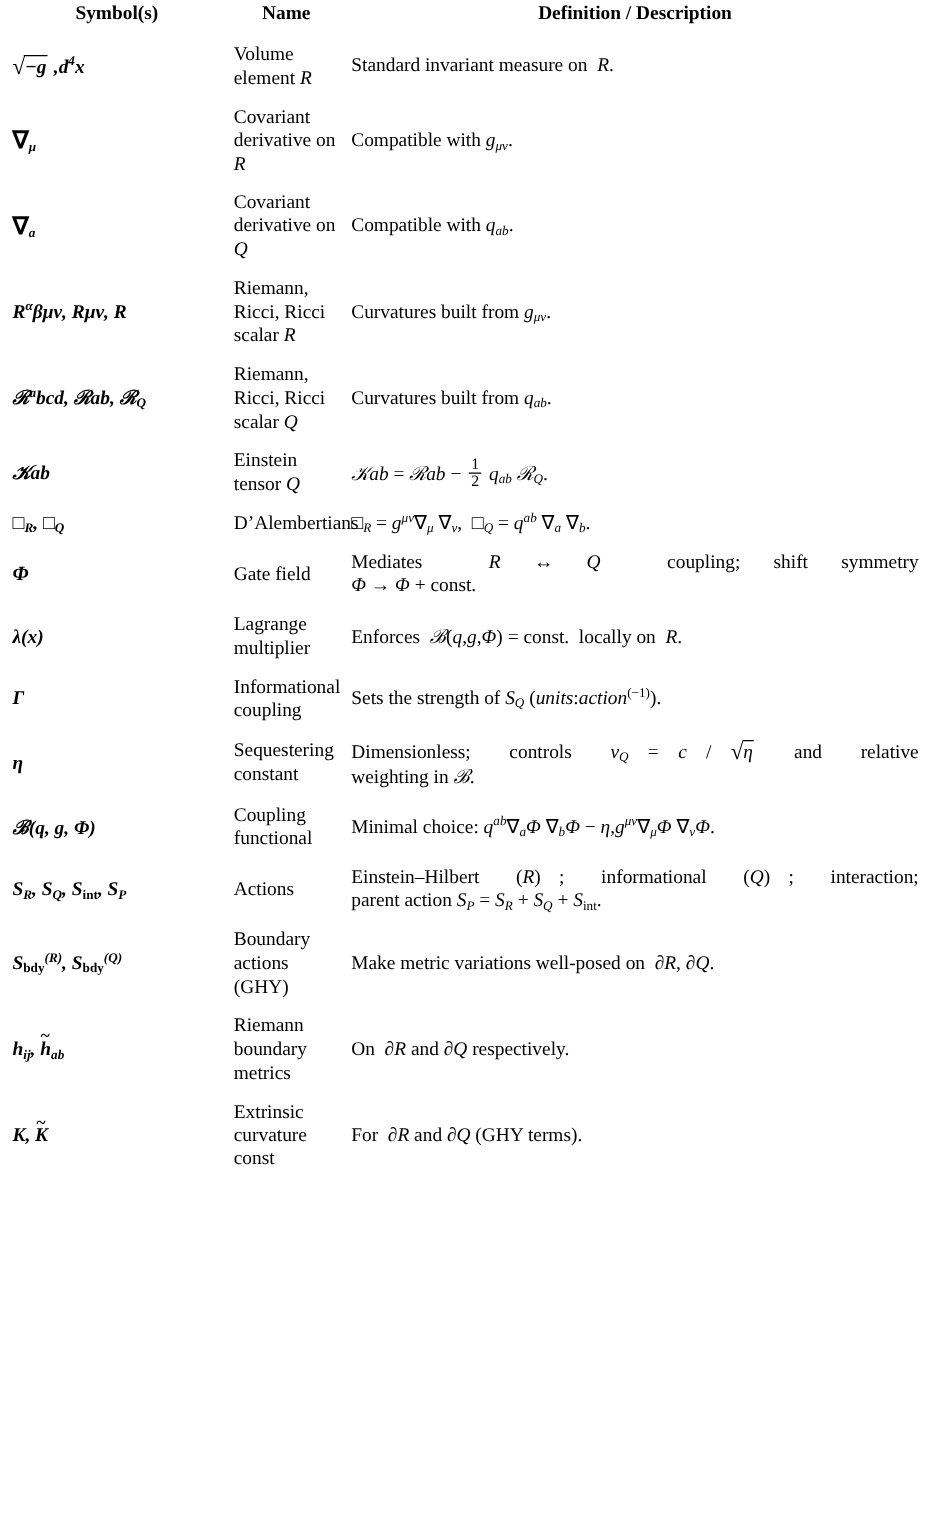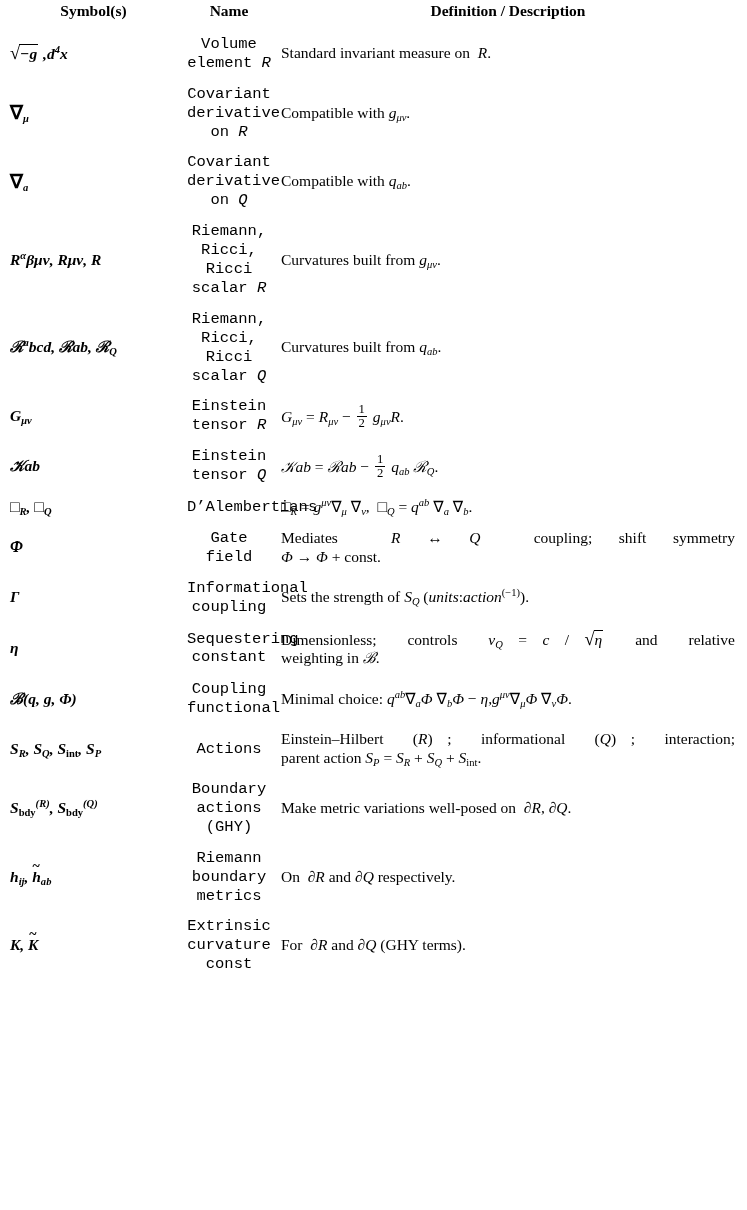--- a/index.html
+++ b/index.html
@@ -39,22 +39,21 @@
   }
   col.c-sym  { width: 177px; }
   col.c-name { width: 94px; }
   col.c-def  { width: 464px; }
 
   .cell-sym {
     font-style: italic;
     font-weight: bold;
   }
   .cell-name {
-    font-family: Liberation Mono, monospace;
-    text-align: center;
+    font-family: Liberation Serif, serif;
   }
   .cell-def {
     font-family: "Liberation Serif", serif;
   }
   .just {
     text-align: justify;
     text-align-last: justify;
   }
   .just-last-left {
     text-align: justify;
@@ -177,29 +176,20 @@
       </tr>
 
       <tr>
         <td class="cell-sym">
           <span class="scr">ℛ</span><sup class="it">a</sup><span class="it">bcd</span>, <span class="scr">ℛ</span><span class="it">ab</span>, <span class="scr">ℛ</span><sub class="it">Q</sub>
         </td>
         <td class="cell-name">Riemann, Ricci, Ricci scalar <span class="it">Q</span></td>
         <td class="cell-def">Curvatures built from <span class="it">q</span><sub class="it">ab</sub>.</td>
       </tr>
 
-      <tr>
-        <td class="cell-sym">
-          <span class="it">G</span><sub class="it">μν</sub>
-        </td>
-        <td class="cell-name">Einstein tensor <span class="it">R</span></td>
-        <td class="cell-def">
-          <span class="it">G</span><sub class="it">μν</sub> = <span class="it">R</span><sub class="it">μν</sub> − <span class="frac"><span class="num">1</span><span class="den">2</span></span> <span class="it">g</span><sub class="it">μν</sub><span class="it">R</span>.
-        </td>
-      </tr>
 
       <tr>
         <td class="cell-sym">
           <span class="scr">𝒦</span><span class="it">ab</span>
         </td>
         <td class="cell-name">Einstein tensor <span class="it">Q</span></td>
         <td class="cell-def">
           <span class="scr">𝒦</span><span class="it">ab</span> = <span class="scr">ℛ</span><span class="it">ab</span> − <span class="frac"><span class="num">1</span><span class="den">2</span></span> <span class="it">q</span><sub class="it">ab</sub> <span class="scr">ℛ</span><sub class="it">Q</sub>.
         </td>
       </tr>
@@ -218,20 +208,29 @@
         <td class="cell-sym">
           <span class="it" style="font-size:1.05em;">Φ</span>
         </td>
         <td class="cell-name">Gate field</td>
         <td class="cell-def just-last-left">
           <span class="just" style="display:block;">Mediates &nbsp;<span class="it">R</span> ↔ <span class="it">Q</span>&nbsp; coupling; shift symmetry</span>
           <span class="it">Φ</span> → <span class="it">Φ</span> + const.
         </td>
       </tr>
 
+      <tr>
+        <td class="cell-sym">
+          <span class="it">λ</span>(<span class="it">x</span>)
+        </td>
+        <td class="cell-name">Lagrange multiplier</td>
+        <td class="cell-def">
+          Enforces&nbsp; <span class="scr">ℬ</span>(<span class="it">q</span>,<span class="it">g</span>,<span class="it">Φ</span>) = const.&nbsp; locally on&nbsp; <span class="it">R</span>.
+        </td>
+      </tr>
 
       <tr>
         <td class="cell-sym">
           <span class="it">Γ</span>
         </td>
         <td class="cell-name">Informational coupling</td>
         <td class="cell-def">
           Sets the strength of <span class="it">S</span><sub class="it">Q</sub> (<span class="it">units</span>:<span class="it">action</span><sup>(−1)</sup>).
         </td>
       </tr>

